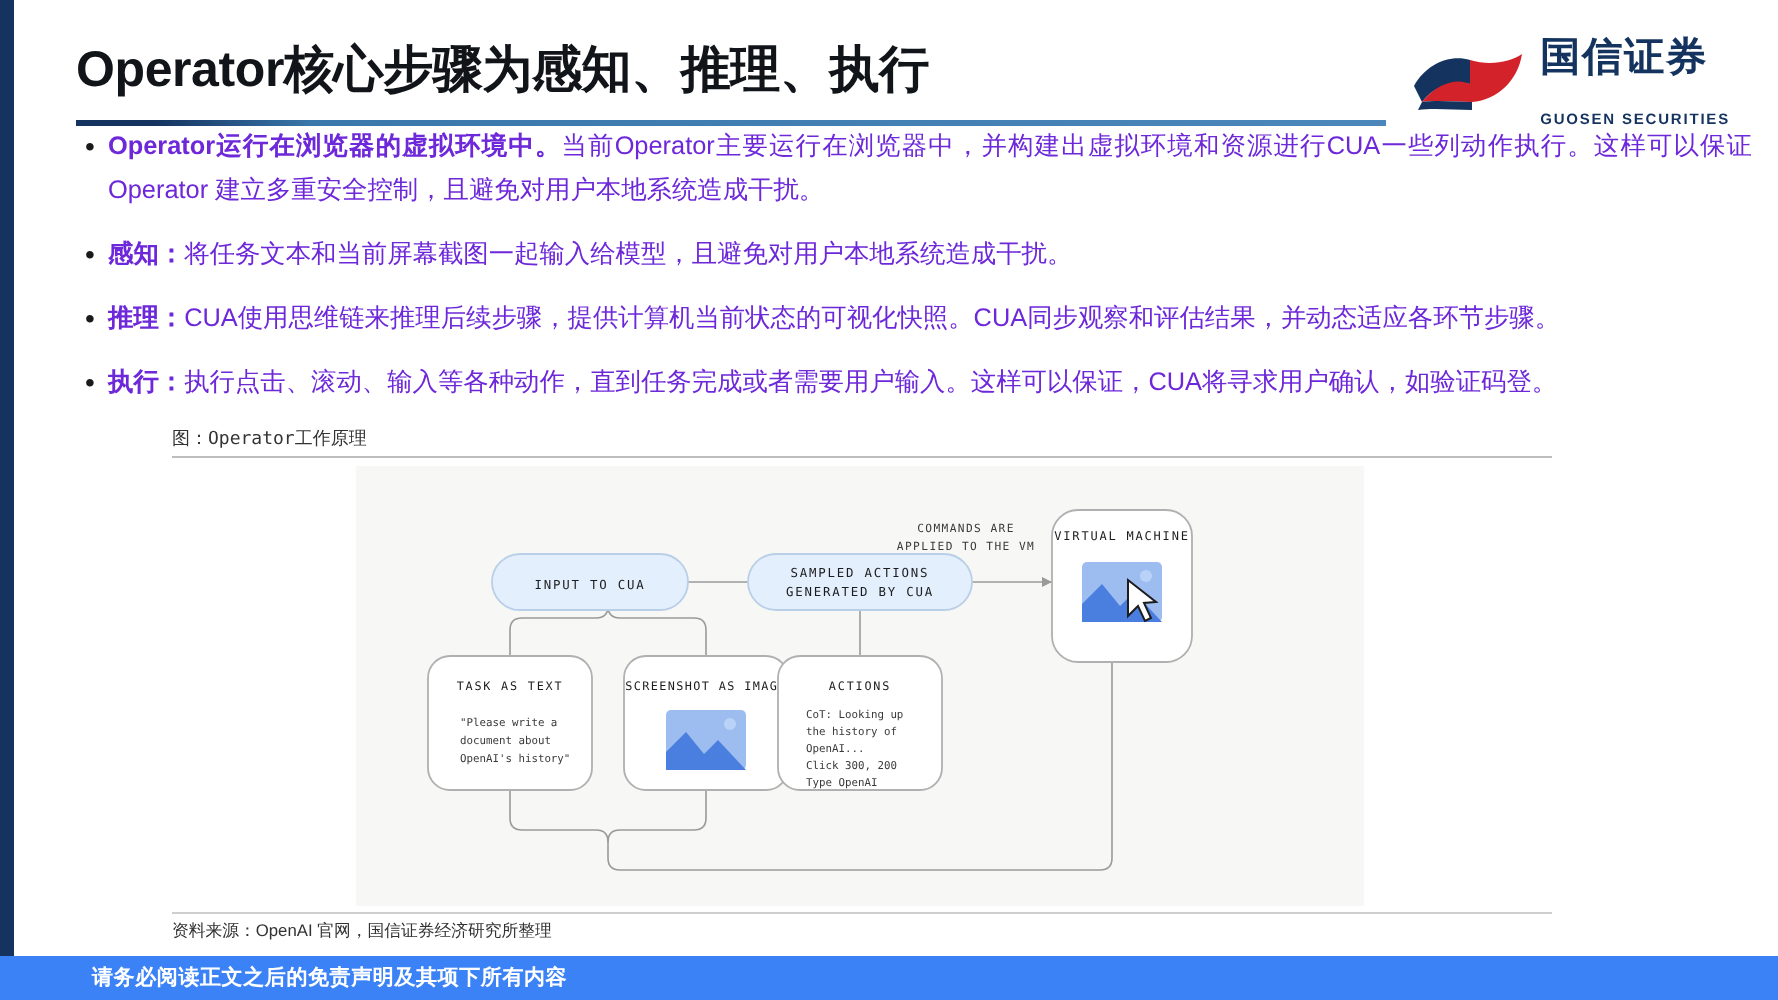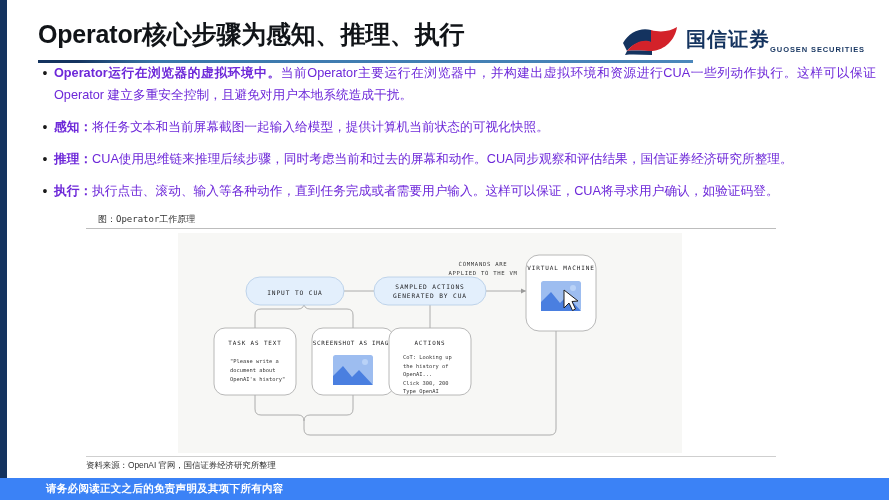--- a/index.html
+++ b/index.html
@@ -35,21 +35,21 @@
     left:0;width:655px;height:3px;
     background:linear-gradient(90deg,#14335f 0%, #14335f 6%, #3a77ab 18%, #4b87bb 100%);
   }
 
   
   .logo{
     position:absolute;right:6px;top:8px;
     display:flex;align-items:center;gap:7px;height:42px;
   }
   .logo-mark{position:relative;width:58px;height:34px;}
-  .logo-text-wrap{display:flex;flex-direction:row;align-items:flex-start;line-height:1;}
+  .logo-text-wrap{display:flex;flex-direction:column;align-items:flex-start;line-height:1;}
   .logo-cn{
     font-size:20px;font-weight:bold;color:#14335f;letter-spacing:1px;
   }
   .logo-en{
     font-size:7.5px;font-weight:bold;color:#14335f;letter-spacing:0.9px;margin-top:17px;
   }
 
   
   .bullets{
     position:absolute;left:36px;top:62px;width:840px;
@@ -67,21 +67,20 @@
     font-size:12.7px;line-height:22px;color:#6d28d9;
     text-align:justify;
   }
   .bullet .btext b{font-weight:bold;}
 
   
   .fig-caption{
     position:absolute;left:86px;top:213px;
     font-size:9px;color:#333;
     font-family:"DejaVu Sans Mono","Liberation Mono",monospace;
-    margin-left:12px;
   }
   .fig-rule{
     position:absolute;left:86px;top:228px;width:690px;height:1px;
     background:#bdbdbd;
   }
 
   
   .diagram{
     position:absolute;left:178px;top:233px;width:504px;height:220px;
     background:#f7f7f5;
@@ -137,26 +136,26 @@
 
   <div class="bullets">
 
     <div class="bullet">
       <div class="dot">•</div>
       <div class="btext"><b>Operator运行在浏览器的虚拟环境中。</b><span>当前Operator主要运行在浏览器中，并构建出虚拟环境和资源进行CUA一些列动作执行。这样可以保证 Operator 建立多重安全控制，且避免对用户本地系统造成干扰。</span></div>
     </div>
 
     <div class="bullet">
       <div class="dot">•</div>
-      <div class="btext"><b>感知：</b><span>将任务文本和当前屏幕截图一起输入给模型，提供计算机当前状态的可视化快照。</span></div>
-    </div>
-
-    <div class="bullet">
-      <div class="dot">•</div>
-      <div class="btext"><b>推理：</b><span>CUA使用思维链来推理后续步骤，同时考虑当前和过去的屏幕和动作。CUA同步观察和评估结果，国信证券经济研究所整理。</span></div>
+      <div class="btext"><b>感知：</b><span>将任务文本和当前屏幕截图一起输入给模型，且避免对用户本地系统造成干扰。</span></div>
+    </div>
+
+    <div class="bullet">
+      <div class="dot">•</div>
+      <div class="btext"><b>推理：</b><span>CUA使用思维链来推理后续步骤，提供计算机当前状态的可视化快照。CUA同步观察和评估结果，并动态适应各环节步骤。</span></div>
     </div>
 
     <div class="bullet">
       <div class="dot">•</div>
       <div class="btext"><b>执行：</b><span>执行点击、滚动、输入等各种动作，直到任务完成或者需要用户输入。这样可以保证，CUA将寻求用户确认，如验证码登。</span></div>
     </div>
 
   </div>
 
   <div class="fig-caption">图：Operator工作原理</div>

